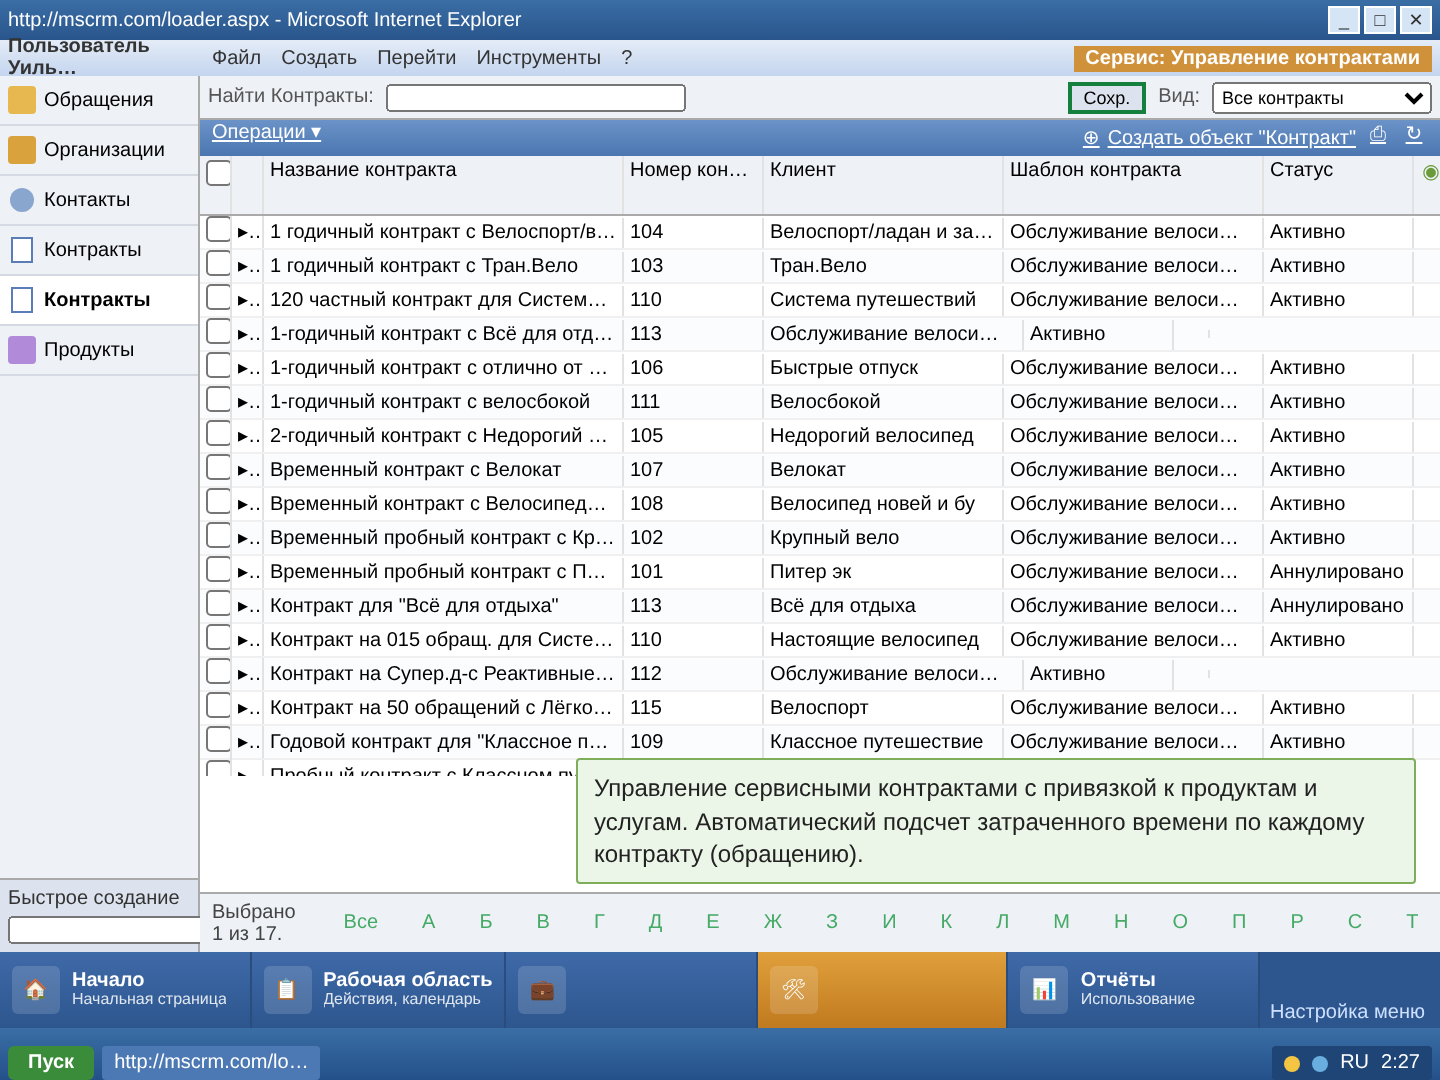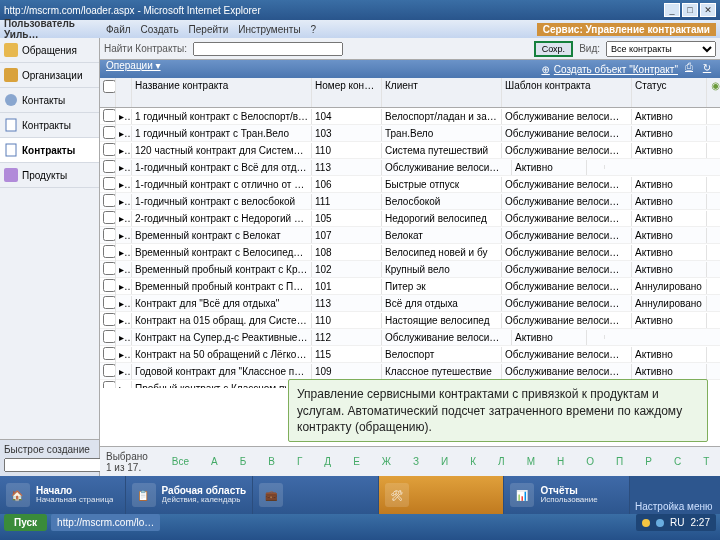--- a/index.html
+++ b/index.html
@@ -55,21 +55,21 @@
 .alphabar { display:flex; gap:6px; color:#4a6; font-size:9px; }
 .alphabar span { cursor:pointer;padding-left:16px; }
 .outlook { height:38px; background:linear-gradient(#3f6aa8,#2d568e); display:flex; }
 .ol-item { flex:1; display:flex; align-items:center; gap:6px; padding:3px 6px; color:#fff; cursor:pointer; border-right:1px solid #2b4d7d; }
 .ol-item.active { background:linear-gradient(#e0a03b,#c07a1f); }
 .ol-icon { width:24px; height:24px; background:rgba(255,255,255,.15); border-radius:3px; display:flex; align-items:center; justify-content:center; }
 .ol-txt { display:flex; flex-direction:column; line-height:1.1; overflow:hidden; }
 .ol-txt .t1 { font-size:10px; font-weight:bold; white-space:nowrap; }
 .ol-txt .t2 { font-size:8px; opacity:.85; white-space:nowrap; }
 .ol-right { flex:0 0 90px; background:#2d568e; color:#cde0ff; font-size:8px; display:flex; align-items:flex-end; padding:2px 5px; }
-.taskbar { height:26px; background:linear-gradient(#3a6ea5,#245089); display:flex; align-items:flex-start; color:#fff; font-size:10px; padding:0 4px; gap:4px; }
+.taskbar { height:26px; background:linear-gradient(#3a6ea5,#245089); display:flex; align-items:flex-end; color:#fff; font-size:10px; padding:0 4px; gap:4px; }
 .taskbar .start { background:#3a8b3a; padding:3px 10px; border-radius:3px; font-weight:bold; cursor:pointer; }
 .taskbar .task { background:#4c79b3; padding:3px 6px; border-radius:2px; cursor:pointer; max-width:160px; overflow:hidden; white-space:nowrap; }
 .taskbar .tray { margin-left:auto; display:flex; gap:6px; align-items:center; background:#1e4576; padding:3px 6px; border-radius:2px; }
 .dot { width:8px; height:8px; border-radius:50%; }
 </style>
 </head>
 <body>
 
 <div class="win">
   <div class="titlebar">

